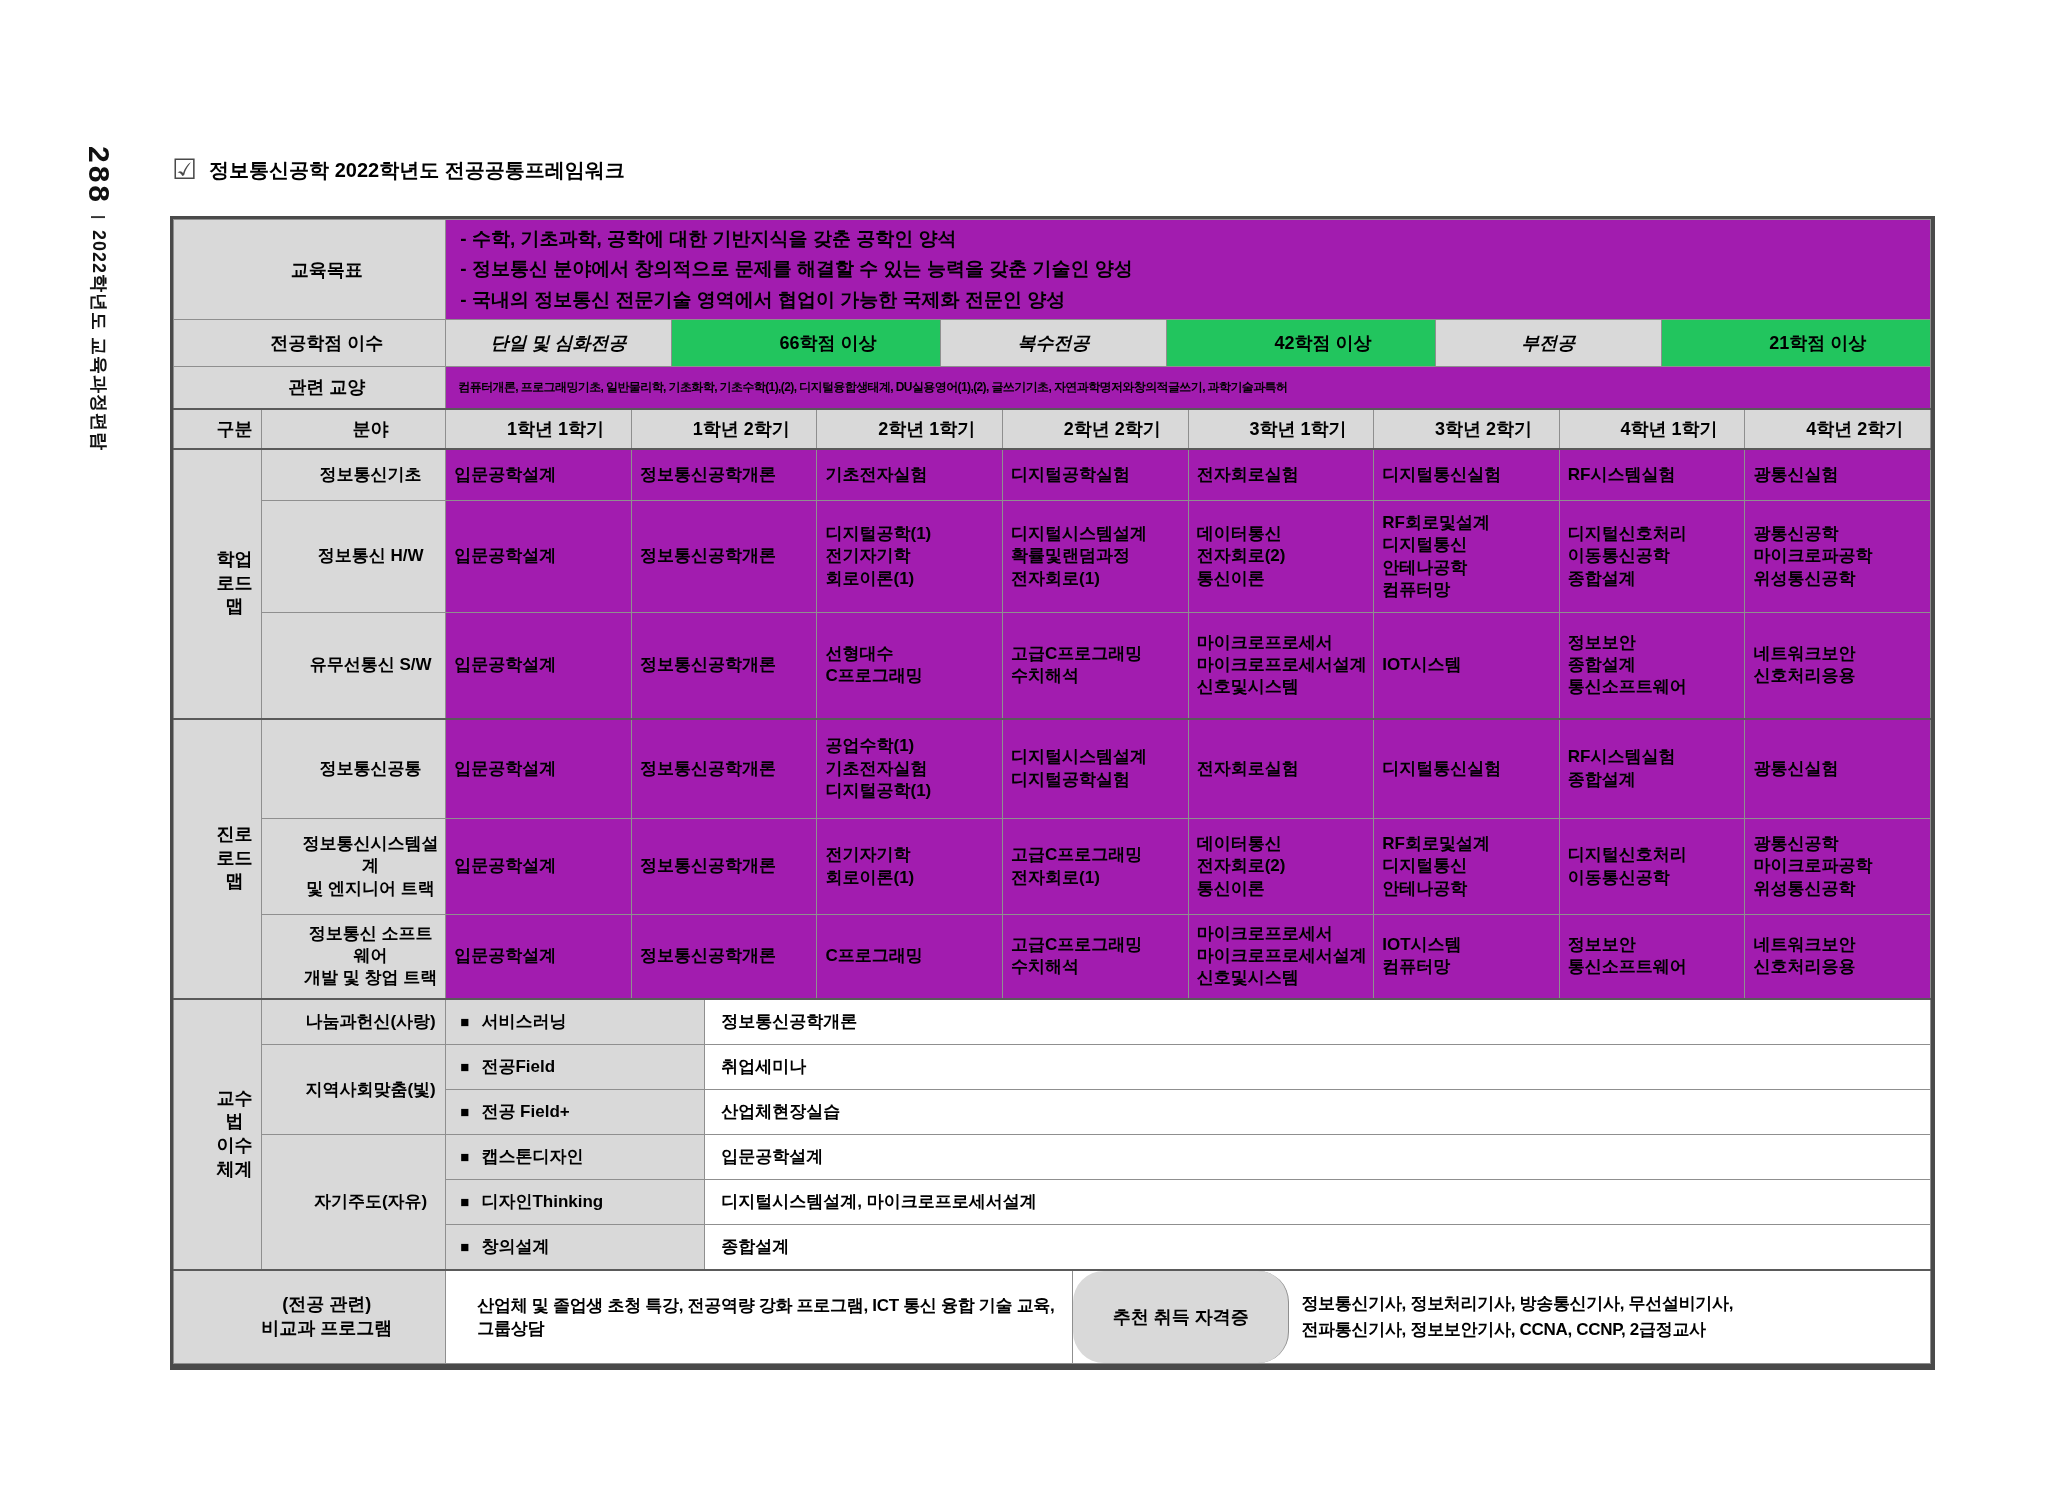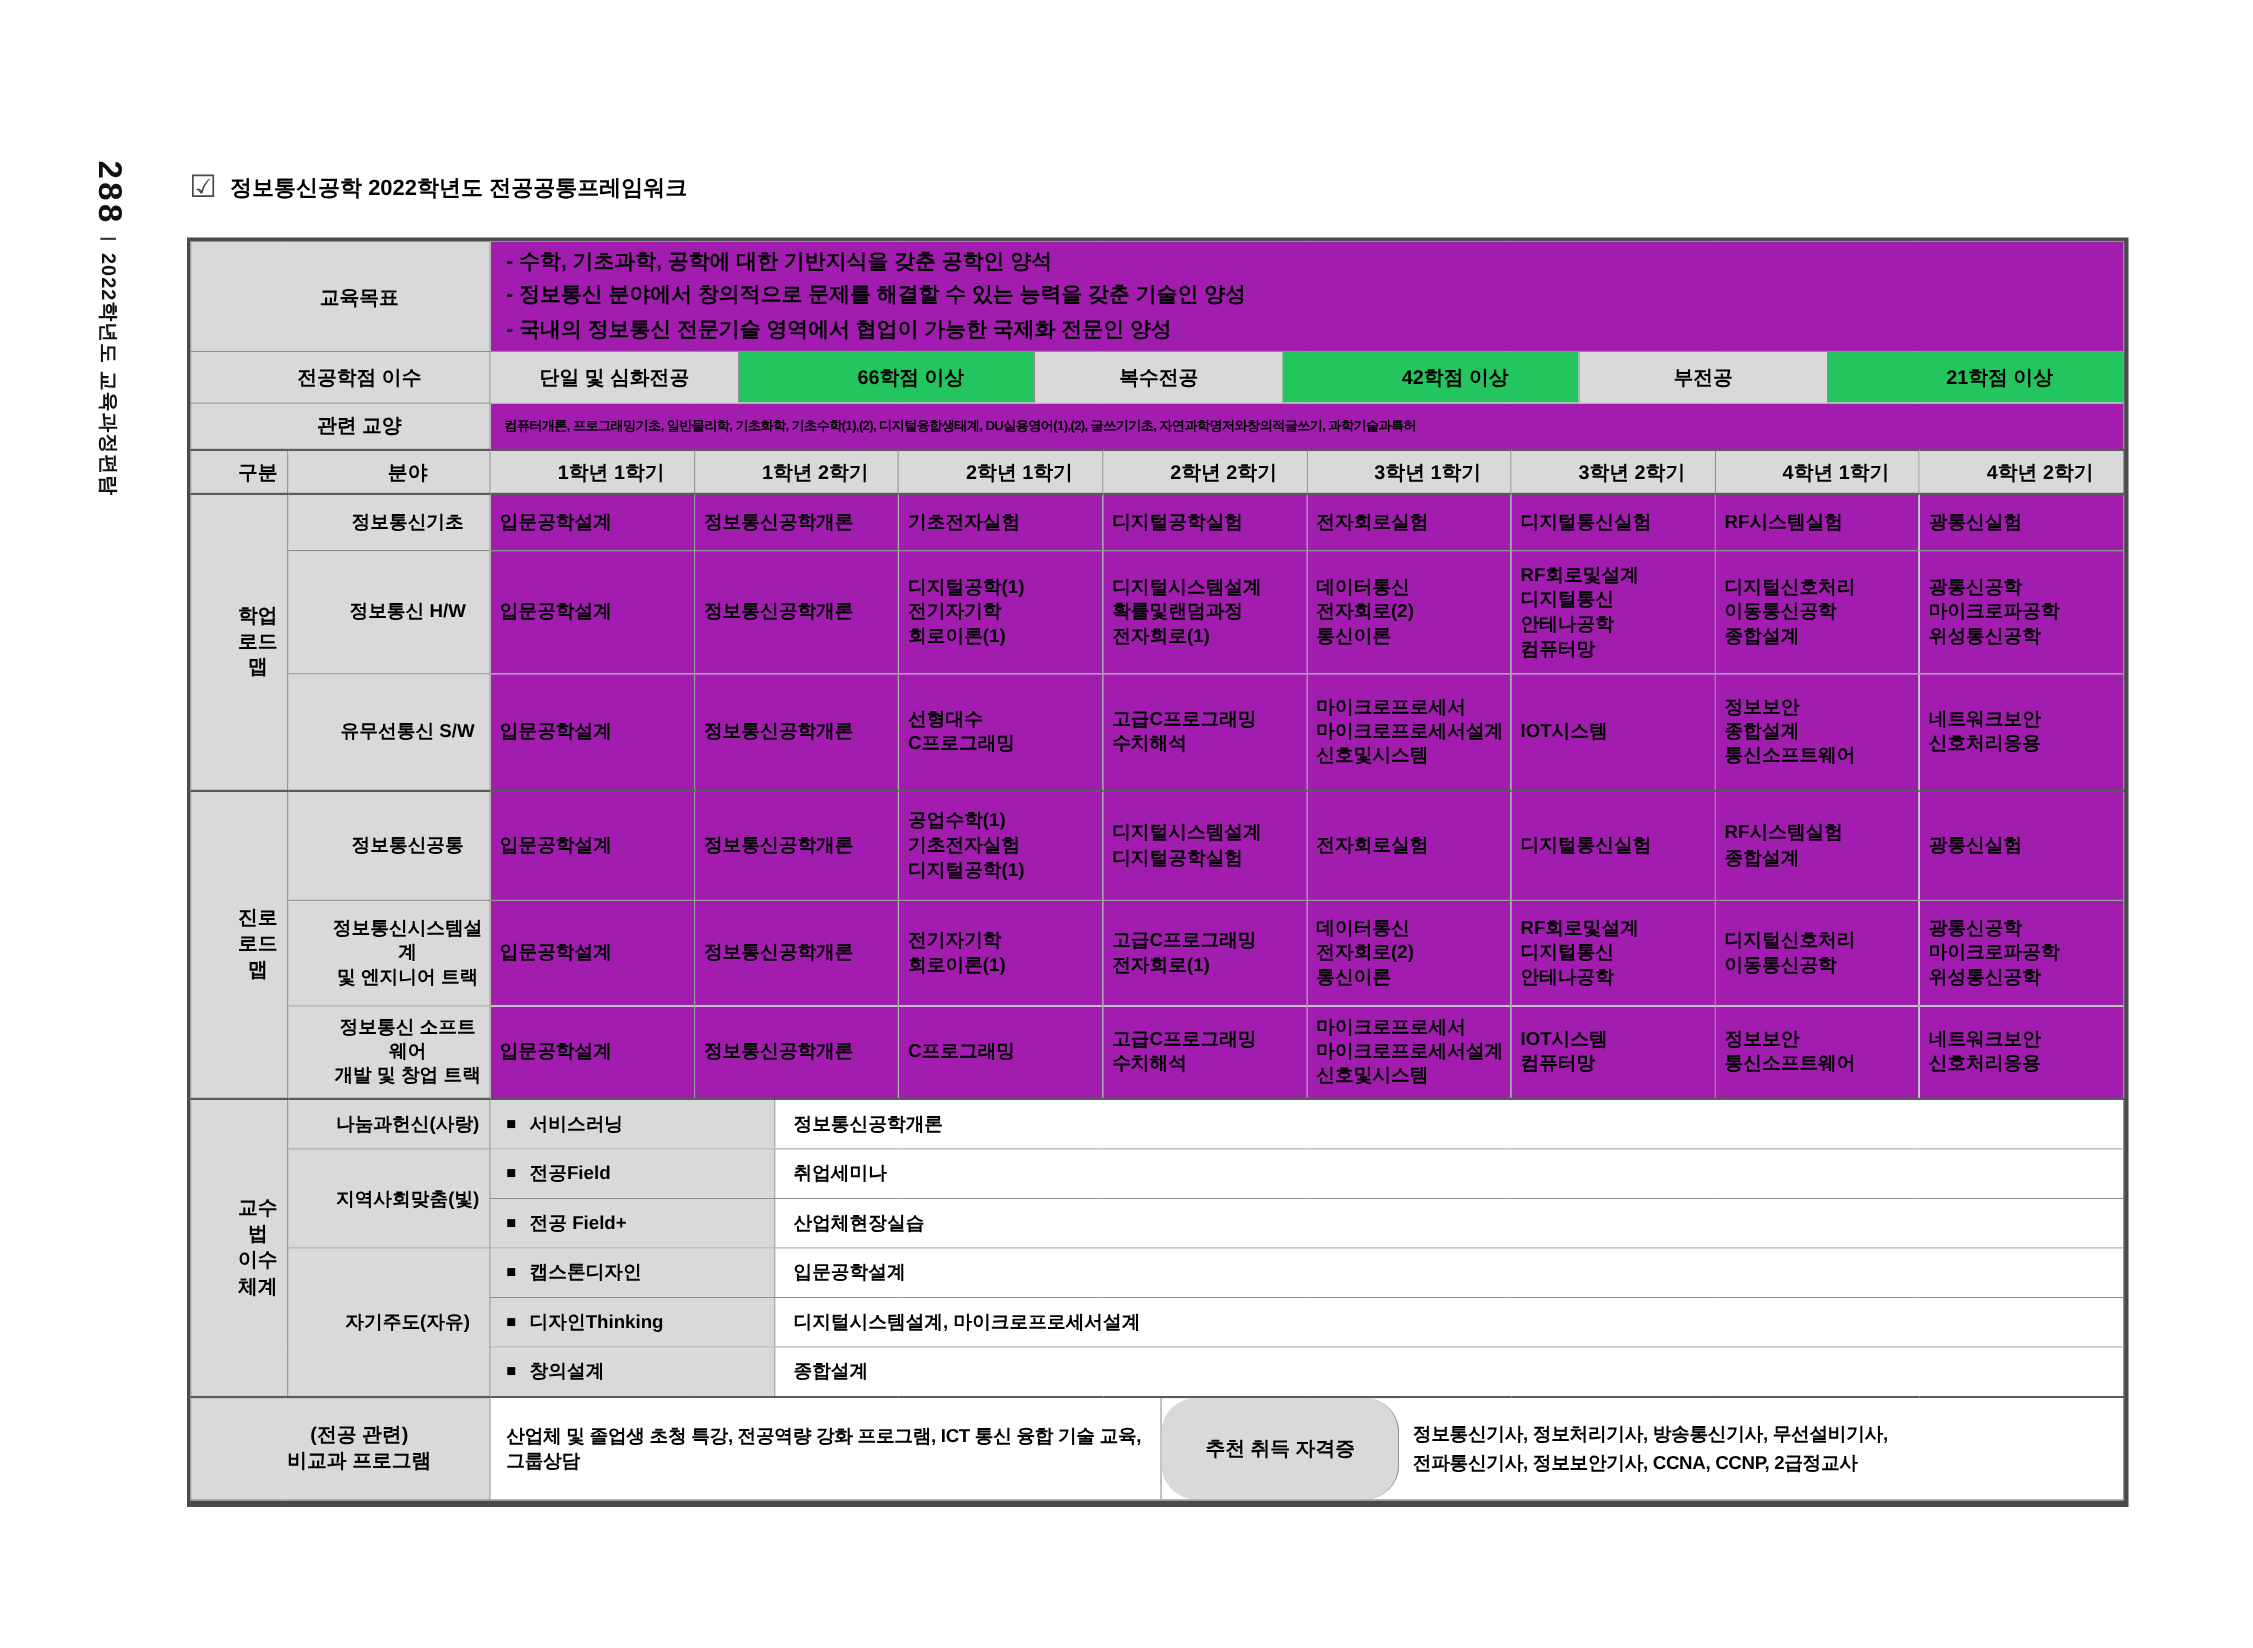--- a/index.html
+++ b/index.html
@@ -52,40 +52,40 @@
   .nopad { padding:0; }
   tr.thick td { border-top:2px solid #5a5a5a; }
 
   
   .credit-flex { display:flex; height:100%; }
   .credit-box {
     flex:1; display:flex; align-items:center; justify-content:center;
     border-left:1px solid #8f8f8f; font-size:18px;
   }
   .credit-box:first-child { border-left:none; }
-  .credit-name { background:#d9d9d9; }
+  .credit-name { background:#d9d9d9;font-style:italic; }
   .credit-val  { background:#22c55e;padding-left:44px; }
 
   
   .method-flex { display:flex; height:100%; }
   .method-item {
     width:244px; flex:0 0 244px; background:#d9d9d9;
     border-right:1px solid #8f8f8f;
     display:flex; align-items:center; gap:12px; padding-left:14px;
   }
   .method-item .sq { font-size:15px; line-height:1; }
   .method-content {
     flex:1; background:#fff; display:flex; align-items:center; padding-left:16px;
   }
 
   
   .extra-flex { display:flex; height:100%; }
   .extra-programs {
     flex:0 0 40.1%; background:#fff; display:flex; align-items:center;
-    padding-left:14px; border-right:1px solid #8f8f8f; letter-spacing:-0.3px;
+    padding-left:14px; border-right:1px solid #8f8f8f; letter-spacing:-0.3px;margin-left:17px;
   }
   .extra-certlabel {
     flex:0 0 14.5%; background:#d9d9d9; display:flex; align-items:center;
     justify-content:center; border-right:1px solid #8f8f8f; font-size:18px;border-radius:31px;
   }
   .extra-certs {
     flex:1; background:#fff; display:flex; align-items:center;
     padding-left:12px; white-space:pre-line; line-height:1.5; letter-spacing:-0.3px;
   }
 </style>

